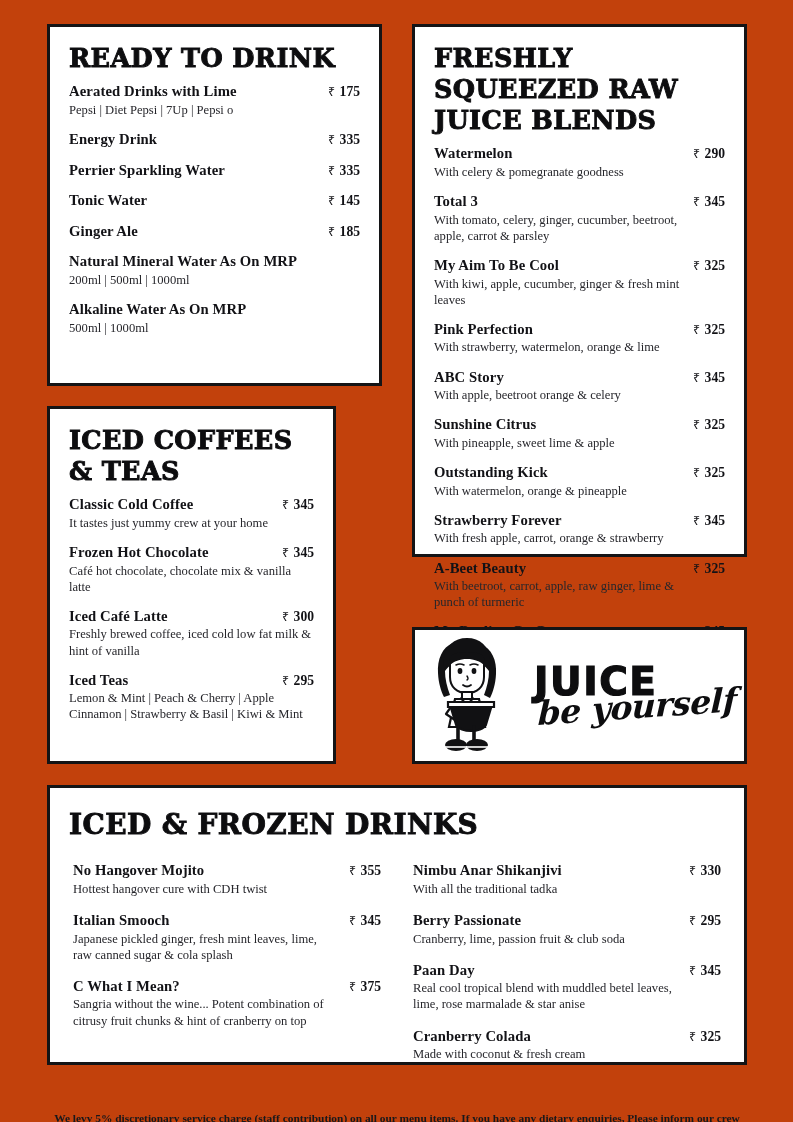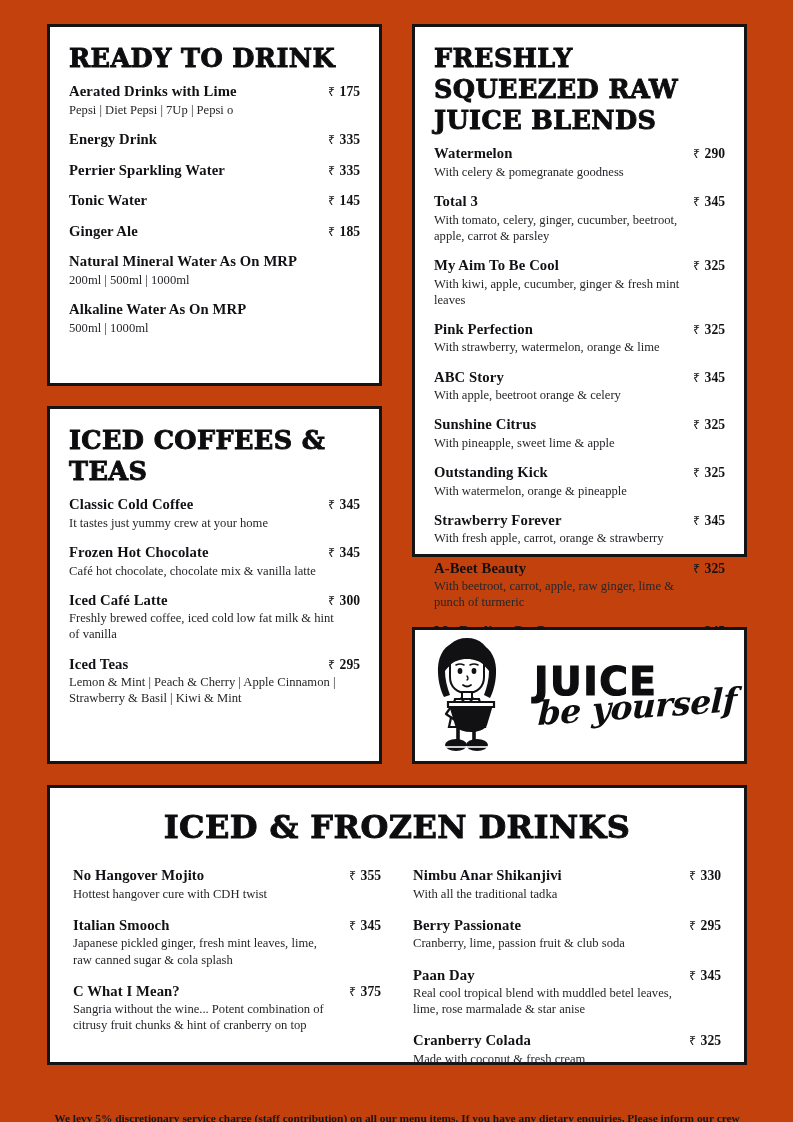--- a/index.html
+++ b/index.html
@@ -24,21 +24,21 @@
 
   .panel {
     position: absolute;
     border: 3px solid #141416;
     background: #ffffff;
     box-sizing: border-box;
   }
 
   
   #panel-ready-to-drink { left: 47px;  top: 24px;   width: 335px; height: 362px; }
-  #panel-iced-coffees   { left: 47px;  top: 406px;  width: 335px; height: 358px; }
+  #panel-iced-coffees   { left: 47px;  top: 406px;  width: 289px; height: 358px; }
   #panel-juice-blends   { left: 412px; top: 24px;   width: 335px; height: 533px; }
   #panel-logo           { left: 412px; top: 627px;  width: 335px; height: 137px; }
   #panel-iced-frozen    { left: 47px;  top: 785px;  width: 700px; height: 280px; }
 
   .panel-inner {
     padding: 16px 19px 10px 19px;
   }
 
   
   .section-title {
@@ -46,22 +46,21 @@
     font-weight: 700;
     font-size: 25.5px;
     line-height: 1.22;
     letter-spacing: 0.4px;
     color: #0d0d0f;
     margin: 0 0 9px 0;
     text-transform: uppercase;
     -webkit-text-stroke: 0.9px #0d0d0f;
   }
   #panel-iced-frozen .section-title {
-    text-align: center;
-    font-size: 32px;
+    font-size: 28px;
     margin: 4px 0 20px 0;
   }
 
   
   .items { display: block; }
 
   .menu-item {
     margin-bottom: 13px;
   }
   .menu-item:last-child { margin-bottom: 0; }

